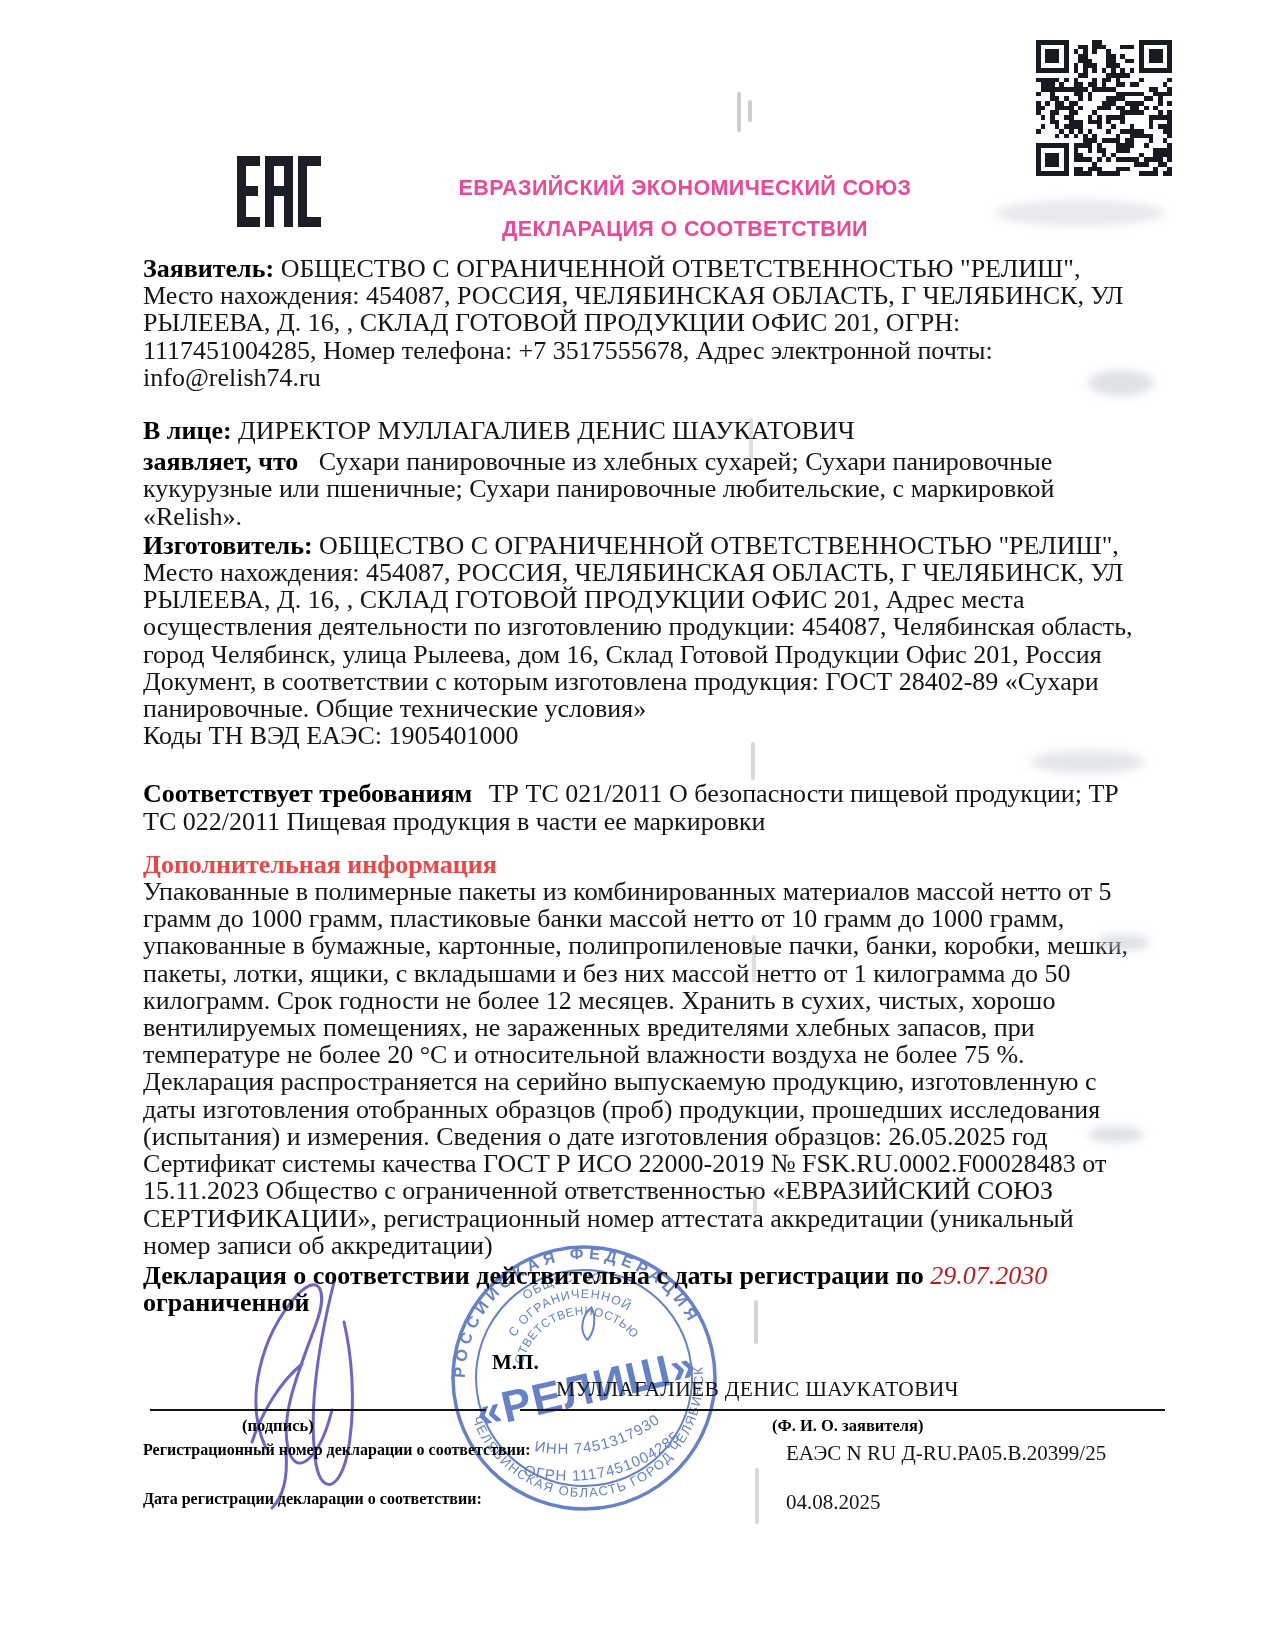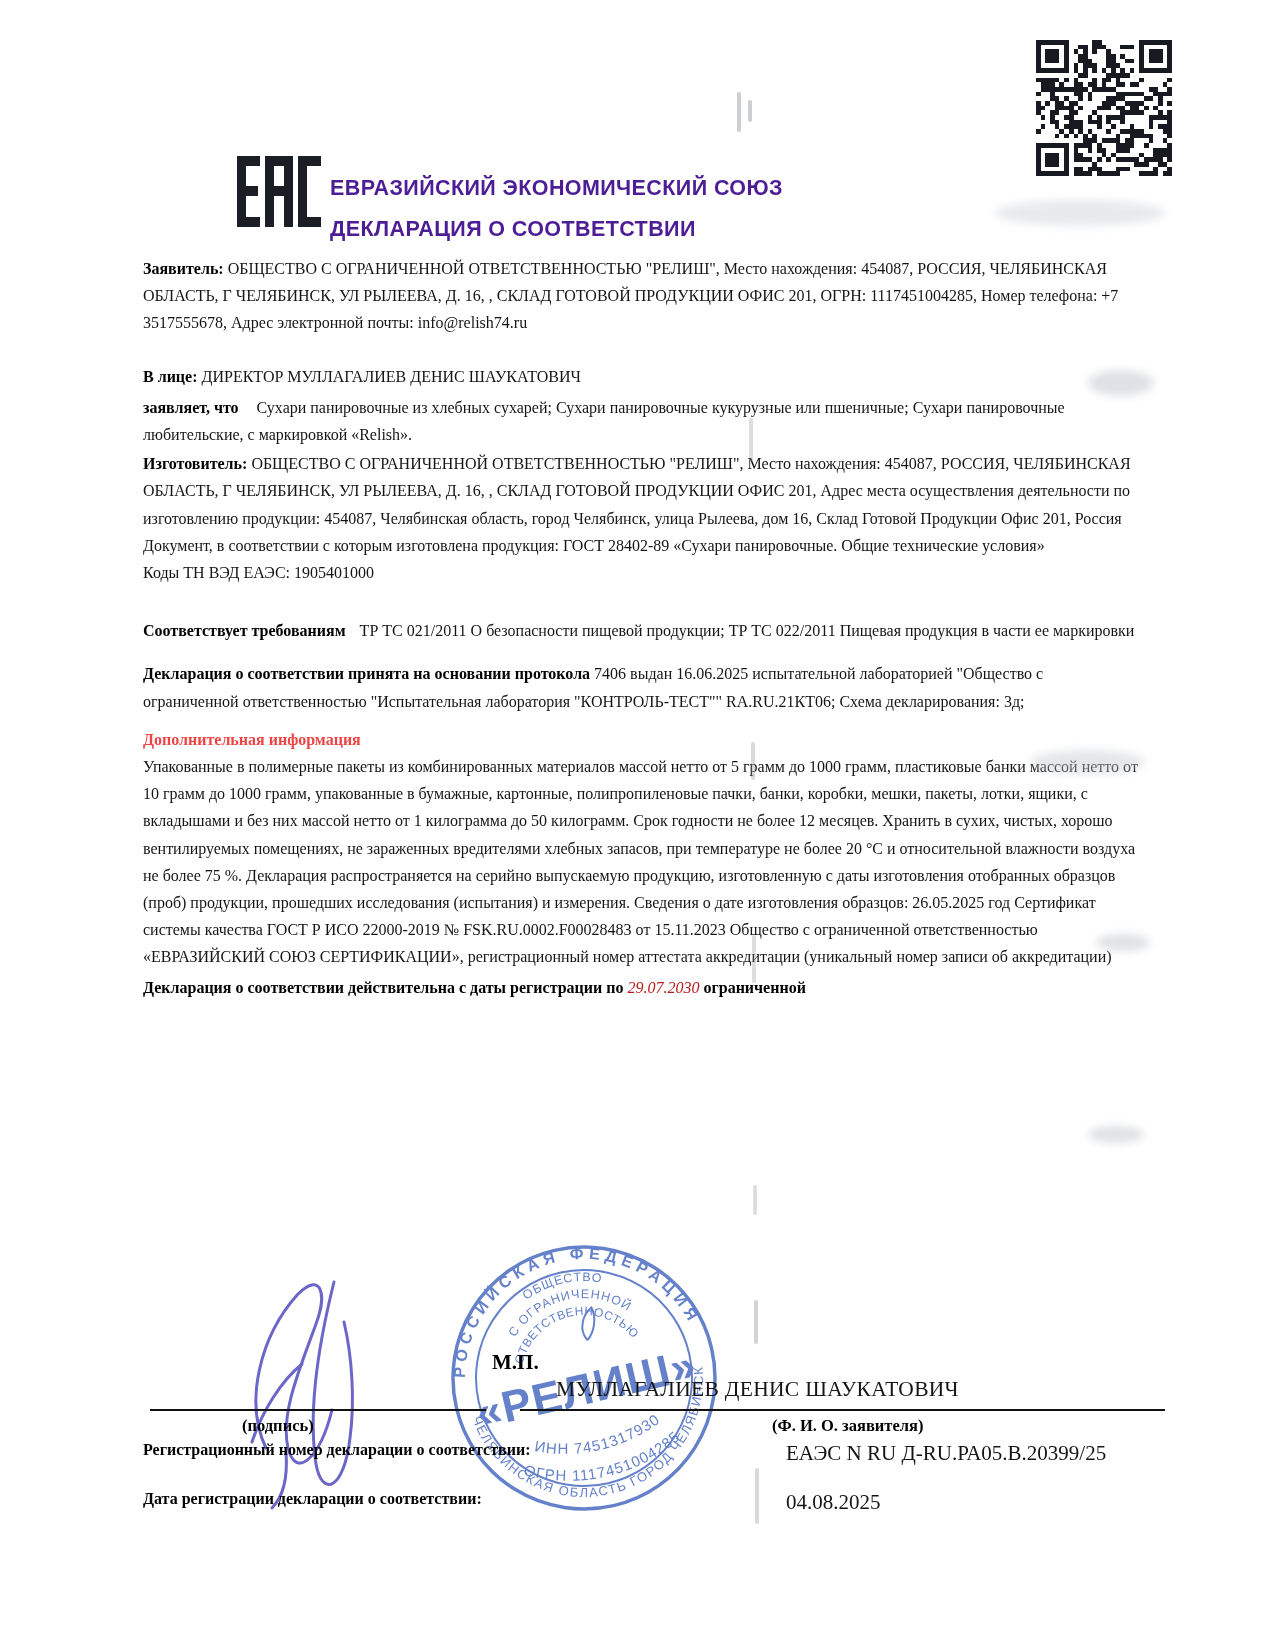--- a/index.html
+++ b/index.html
@@ -1,26 +1,26 @@
 <!DOCTYPE html>
 <html><head>
 <meta charset="utf-8">
 <style>
   html,body{margin:0;padding:0;background:#e8e8e8;}
   .page{position:relative;width:1275px;height:1650px;margin:0 auto;background:#ffffff;
         overflow:hidden;font-family:"Liberation Serif", serif;color:#151515;}
   
   .eac-logo{position:absolute;left:237px;top:156px;}
   .qr{position:absolute;left:1036px;top:40px;width:136px;height:136px;}
-  .title-block{position:absolute;left:330px;top:176px;width:710px;text-align:left;
-               font-family:"Liberation Sans", sans-serif;font-weight:bold;color:#4c1d95;}
+  .title-block{position:absolute;left:330px;top:176px;width:710px;text-align:center;
+               font-family:"Liberation Sans", sans-serif;font-weight:bold;color:#ec4899;}
   .title-line1{font-size:21.5px;letter-spacing:.4px;}
   .title-line2{font-size:21.5px;margin-top:16px;letter-spacing:.4px;}
   
-  .content{position:absolute;left:143px;top:255px;width:997px;font-size:16px;line-height:27.2px;}
+  .content{position:absolute;left:143px;top:255px;width:997px;font-size:26px;line-height:27.2px;}
   .para b{color:#000;}
   .p-applicant{margin:0 0 26px 0;}
   .p-person{margin:0 0 4px 0;}
   .p-declares{margin:0 0 2px 0;}
   .p-declares b{margin-right:14px;}
   .p-manufacturer{margin:0;}
   .p-document{margin:0;}
   .p-codes{margin:0 0 31px 0;}
   .p-complies{margin:0 0 16px 0;}
   .p-complies b{margin-right:10px;}
@@ -512,21 +512,20 @@
     <p class="para p-declares"><b>заявляет, что</b> <span>Сухари панировочные из хлебных сухарей; Сухари панировочные кукурузные или пшеничные; Сухари панировочные любительские, с маркировкой «Relish».</span></p>
 
     <p class="para p-manufacturer"><b>Изготовитель:</b> <span>ОБЩЕСТВО С ОГРАНИЧЕННОЙ ОТВЕТСТВЕННОСТЬЮ "РЕЛИШ", Место нахождения: 454087, РОССИЯ, ЧЕЛЯБИНСКАЯ ОБЛАСТЬ, Г ЧЕЛЯБИНСК, УЛ РЫЛЕЕВА, Д. 16, , СКЛАД ГОТОВОЙ ПРОДУКЦИИ ОФИС 201, Адрес места осуществления деятельности по изготовлению продукции: 454087, Челябинская область, город Челябинск, улица Рылеева, дом 16, Склад Готовой Продукции Офис 201, Россия</span></p>
 
     <p class="para p-document"><span>Документ, в соответствии с которым изготовлена продукция: ГОСТ 28402-89 «Сухари панировочные. Общие технические условия»</span></p>
 
     <p class="para p-codes"><span>Коды ТН ВЭД ЕАЭС: 1905401000</span></p>
 
     <p class="para p-complies"><b>Соответствует требованиям</b> <span>ТР ТС 021/2011 О безопасности пищевой продукции; ТР ТС 022/2011 Пищевая продукция в части ее маркировки</span></p>
 
-    <p class="para p-basis"><b>Декларация о соответствии принята на основании протокола</b> <span>7406 выдан 16.06.2025 испытательной лабораторией "Общество с ограниченной ответственностью "Испытательная лаборатория "КОНТРОЛЬ-ТЕСТ"" RA.RU.21КТ06; Схема декларирования: 3д;</span></p>
 
     <p class="para p-add-label">Дополнительная информация</p>
     <p class="para p-additional">Упакованные в полимерные пакеты из комбинированных материалов массой нетто от 5 грамм до 1000 грамм, пластиковые банки массой нетто от 10 грамм до 1000 грамм, упакованные в бумажные, картонные, полипропиленовые пачки, банки, коробки, мешки, пакеты, лотки, ящики, с вкладышами и без них массой нетто от 1 килограмма до 50 килограмм. Срок годности не более 12 месяцев. Хранить в сухих, чистых, хорошо вентилируемых помещениях, не зараженных вредителями хлебных запасов, при температуре не более 20 °C и относительной влажности воздуха не более 75 %. Декларация распространяется на серийно выпускаемую продукцию, изготовленную с даты изготовления отобранных образцов (проб) продукции, прошедших исследования (испытания) и измерения. Сведения о дате изготовления образцов: 26.05.2025 год Сертификат системы качества ГОСТ Р ИСО 22000-2019 № FSK.RU.0002.F00028483 от 15.11.2023 Общество с ограниченной ответственностью «ЕВРАЗИЙСКИЙ СОЮЗ СЕРТИФИКАЦИИ», регистрационный номер аттестата аккредитации (уникальный номер записи об аккредитации)</p>
 
     <p class="para p-validity"><span>Декларация о соответствии действительна с даты регистрации по</span> <span class="nb">29.07.2030</span> <span>ограниченной</span></p>
   </div>
 
   <div class="stamp">
     <svg width="272" height="272" viewBox="-136 -136 272 272">
       <defs>

